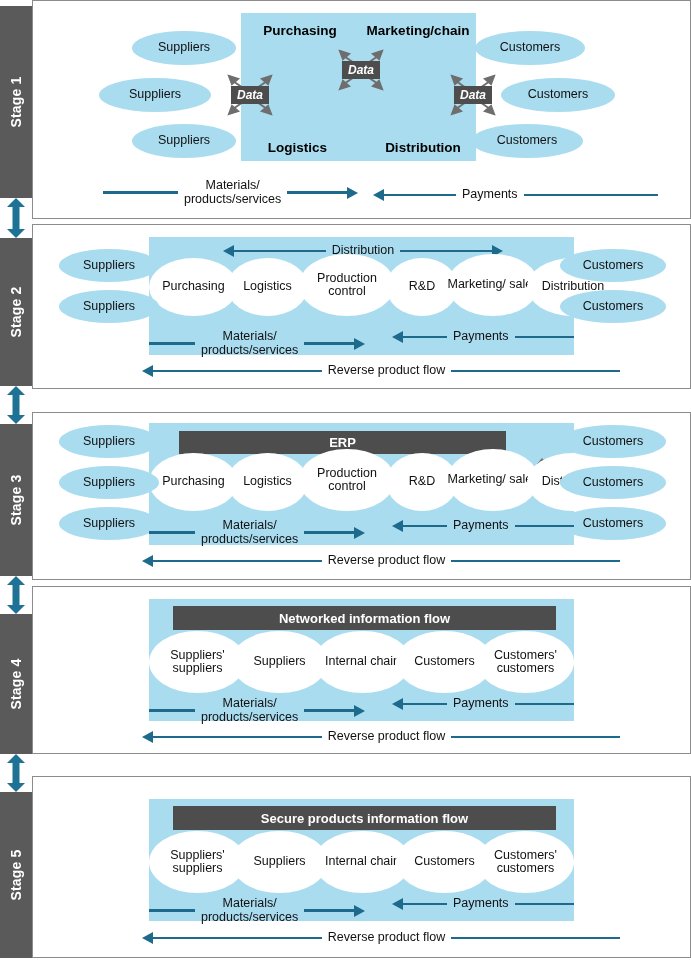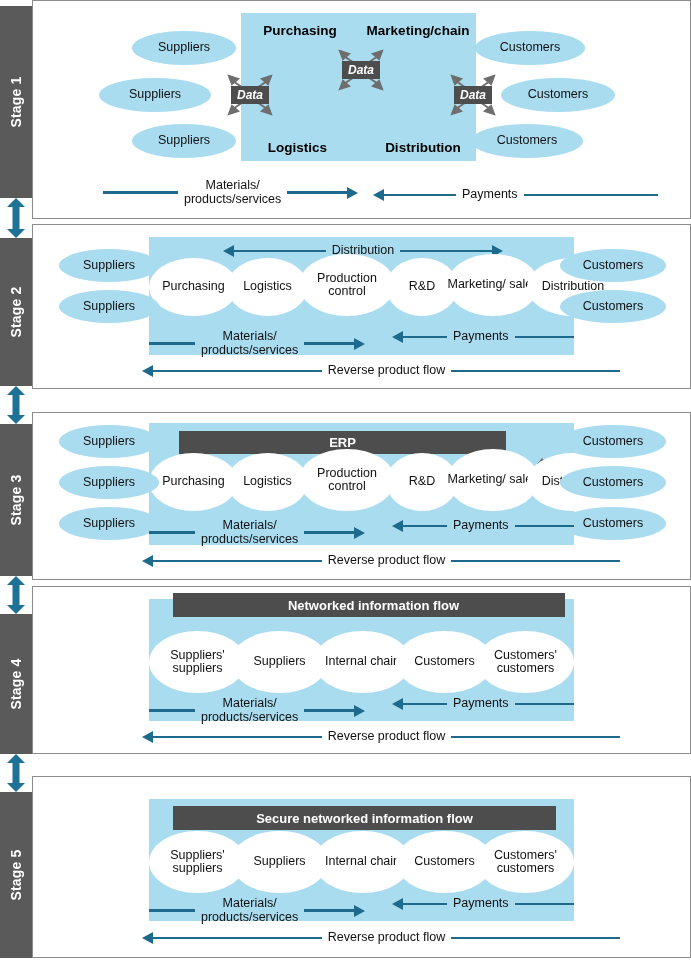--- a/index.html
+++ b/index.html
@@ -360,21 +360,21 @@
       </div>
 
     </div>
   </div>
 
   <div class="panel" style="top:586px;height:168px;">
     <div class="panel-inner">
 
       <div class="bluebox" style="left:116px;top:12px;width:425px;height:122px;"></div>
 
-      <div class="banner" style="left:140px;top:6px;width:383px;height:24px;padding-left:9px;">Networked information flow</div>
+      <div class="banner" style="left:140px;top:19px;width:383px;height:24px;">Networked information flow</div>
 
       <div class="gray-darrow" style="left:158px;top:47px;height:32px;">
         <span class="gshaft"></span>
         <span class="ghead up"></span>
         <span class="ghead down"></span>
       </div>
       <div class="gray-darrow" style="left:240px;top:47px;height:32px;">
         <span class="gshaft"></span>
         <span class="ghead up"></span>
         <span class="ghead down"></span>
@@ -425,21 +425,21 @@
       </div>
 
     </div>
   </div>
 
   <div class="panel" style="top:776px;height:182px;">
     <div class="panel-inner">
 
       <div class="bluebox" style="left:116px;top:22px;width:425px;height:122px;"></div>
 
-      <div class="banner" style="left:140px;top:29px;width:383px;height:24px;">Secure networked information flow</div>
+      <div class="banner" style="left:140px;top:29px;width:383px;height:24px;">Secure products information flow</div>
 
       <div class="gray-darrow" style="left:158px;top:57px;height:32px;">
         <span class="gshaft"></span>
         <span class="ghead up"></span>
         <span class="ghead down"></span>
       </div>
       <div class="gray-darrow" style="left:240px;top:57px;height:32px;">
         <span class="gshaft"></span>
         <span class="ghead up"></span>
         <span class="ghead down"></span>

